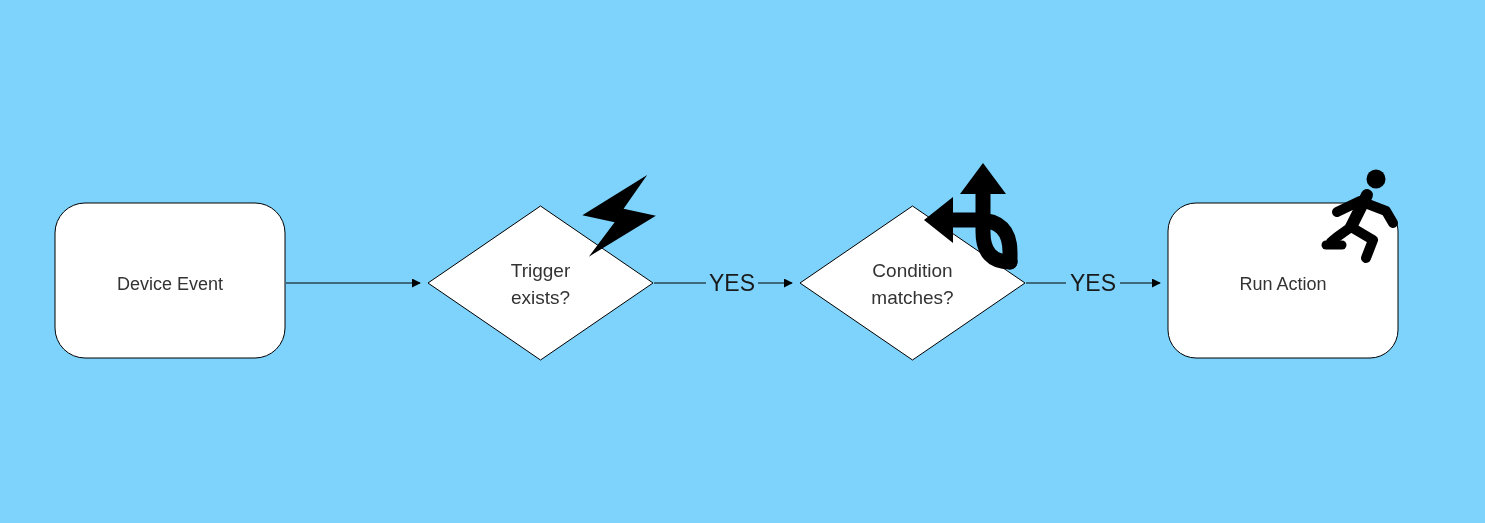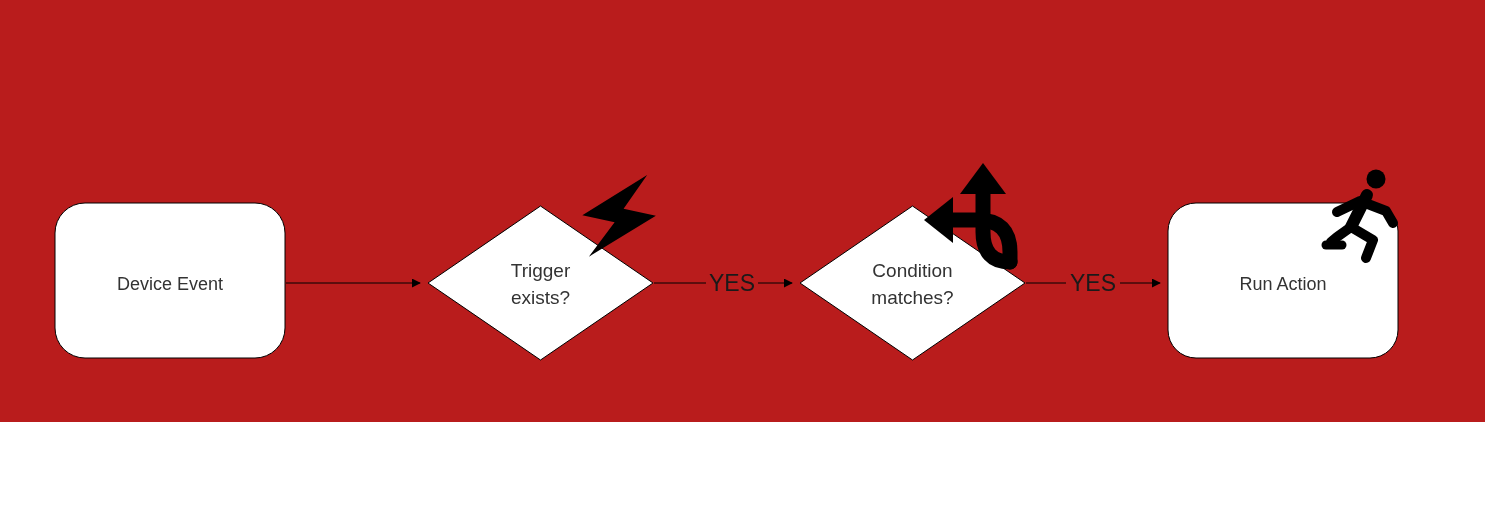--- a/index.html
+++ b/index.html
@@ -3,22 +3,22 @@
 <meta charset="utf-8">
 <style>
   html, body {
     margin: 0;
     padding: 0;
     background: #ffffff;
   }
   .canvas {
     position: relative;
     width: 1485px;
-    height: 422px;
-    background: #b91c1c;
+    height: 523px;
+    background: #7dd3fc;
     overflow: hidden;
     font-family: "Liberation Sans", sans-serif;
   }
   svg { display: block; }
   .shape {
     fill: #ffffff;
     stroke: #000000;
     stroke-width: 1;
   }
   .edge {

